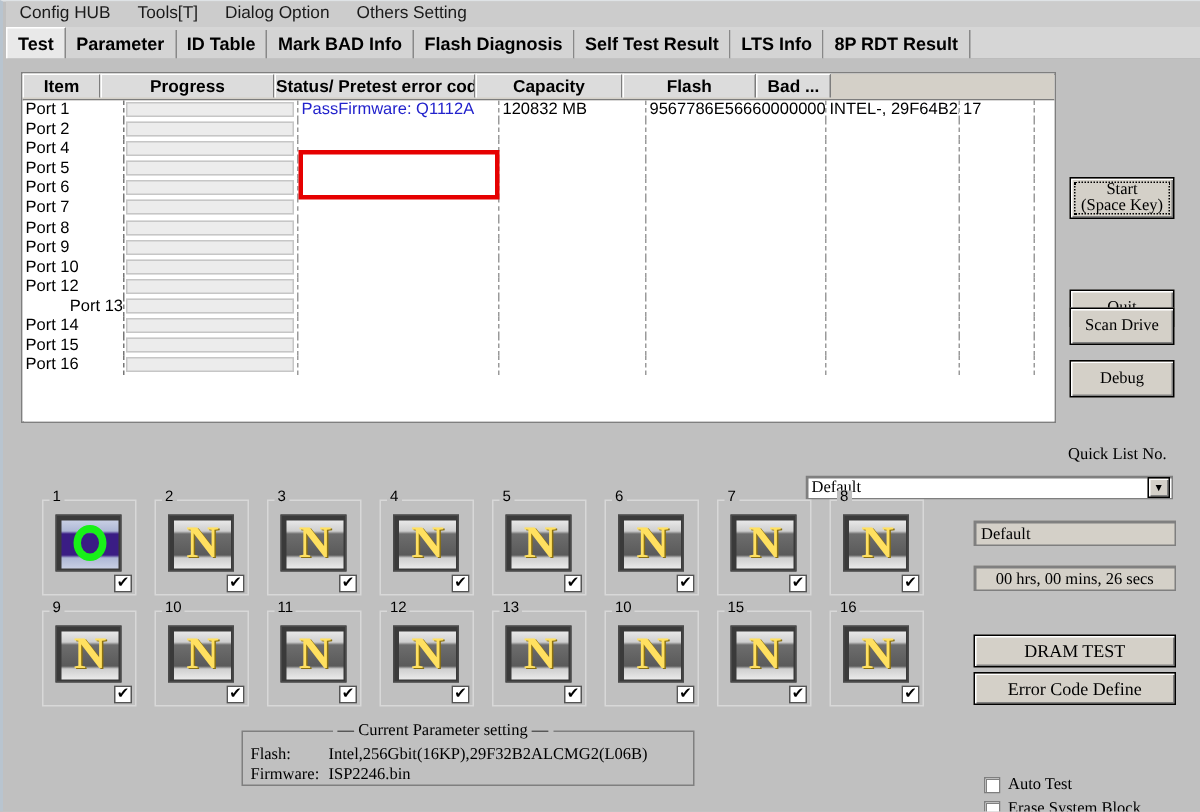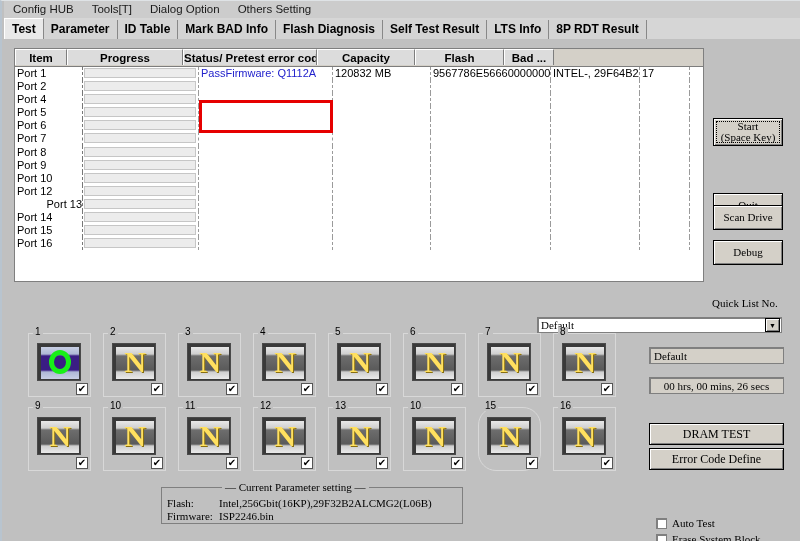--- a/index.html
+++ b/index.html
@@ -654,21 +654,21 @@
           <div class="num">10</div>
           <div class="drive">
             <div class="drive-outer">
               <div class="drive-face gray">
                 <div class="glyph n">N</div>
               </div>
             </div>
           </div>
           <div class="slot-check">✔</div>
         </div>
-        <div class="slot" style="left: 450px; top: 74px; border-radius: 18px;">
+        <div class="slot" style="left: 450px; top: 74px;">
           <div class="num">15</div>
           <div class="drive">
             <div class="drive-outer">
               <div class="drive-face gray">
                 <div class="glyph n">N</div>
               </div>
             </div>
           </div>
           <div class="slot-check">✔</div>
         </div>

